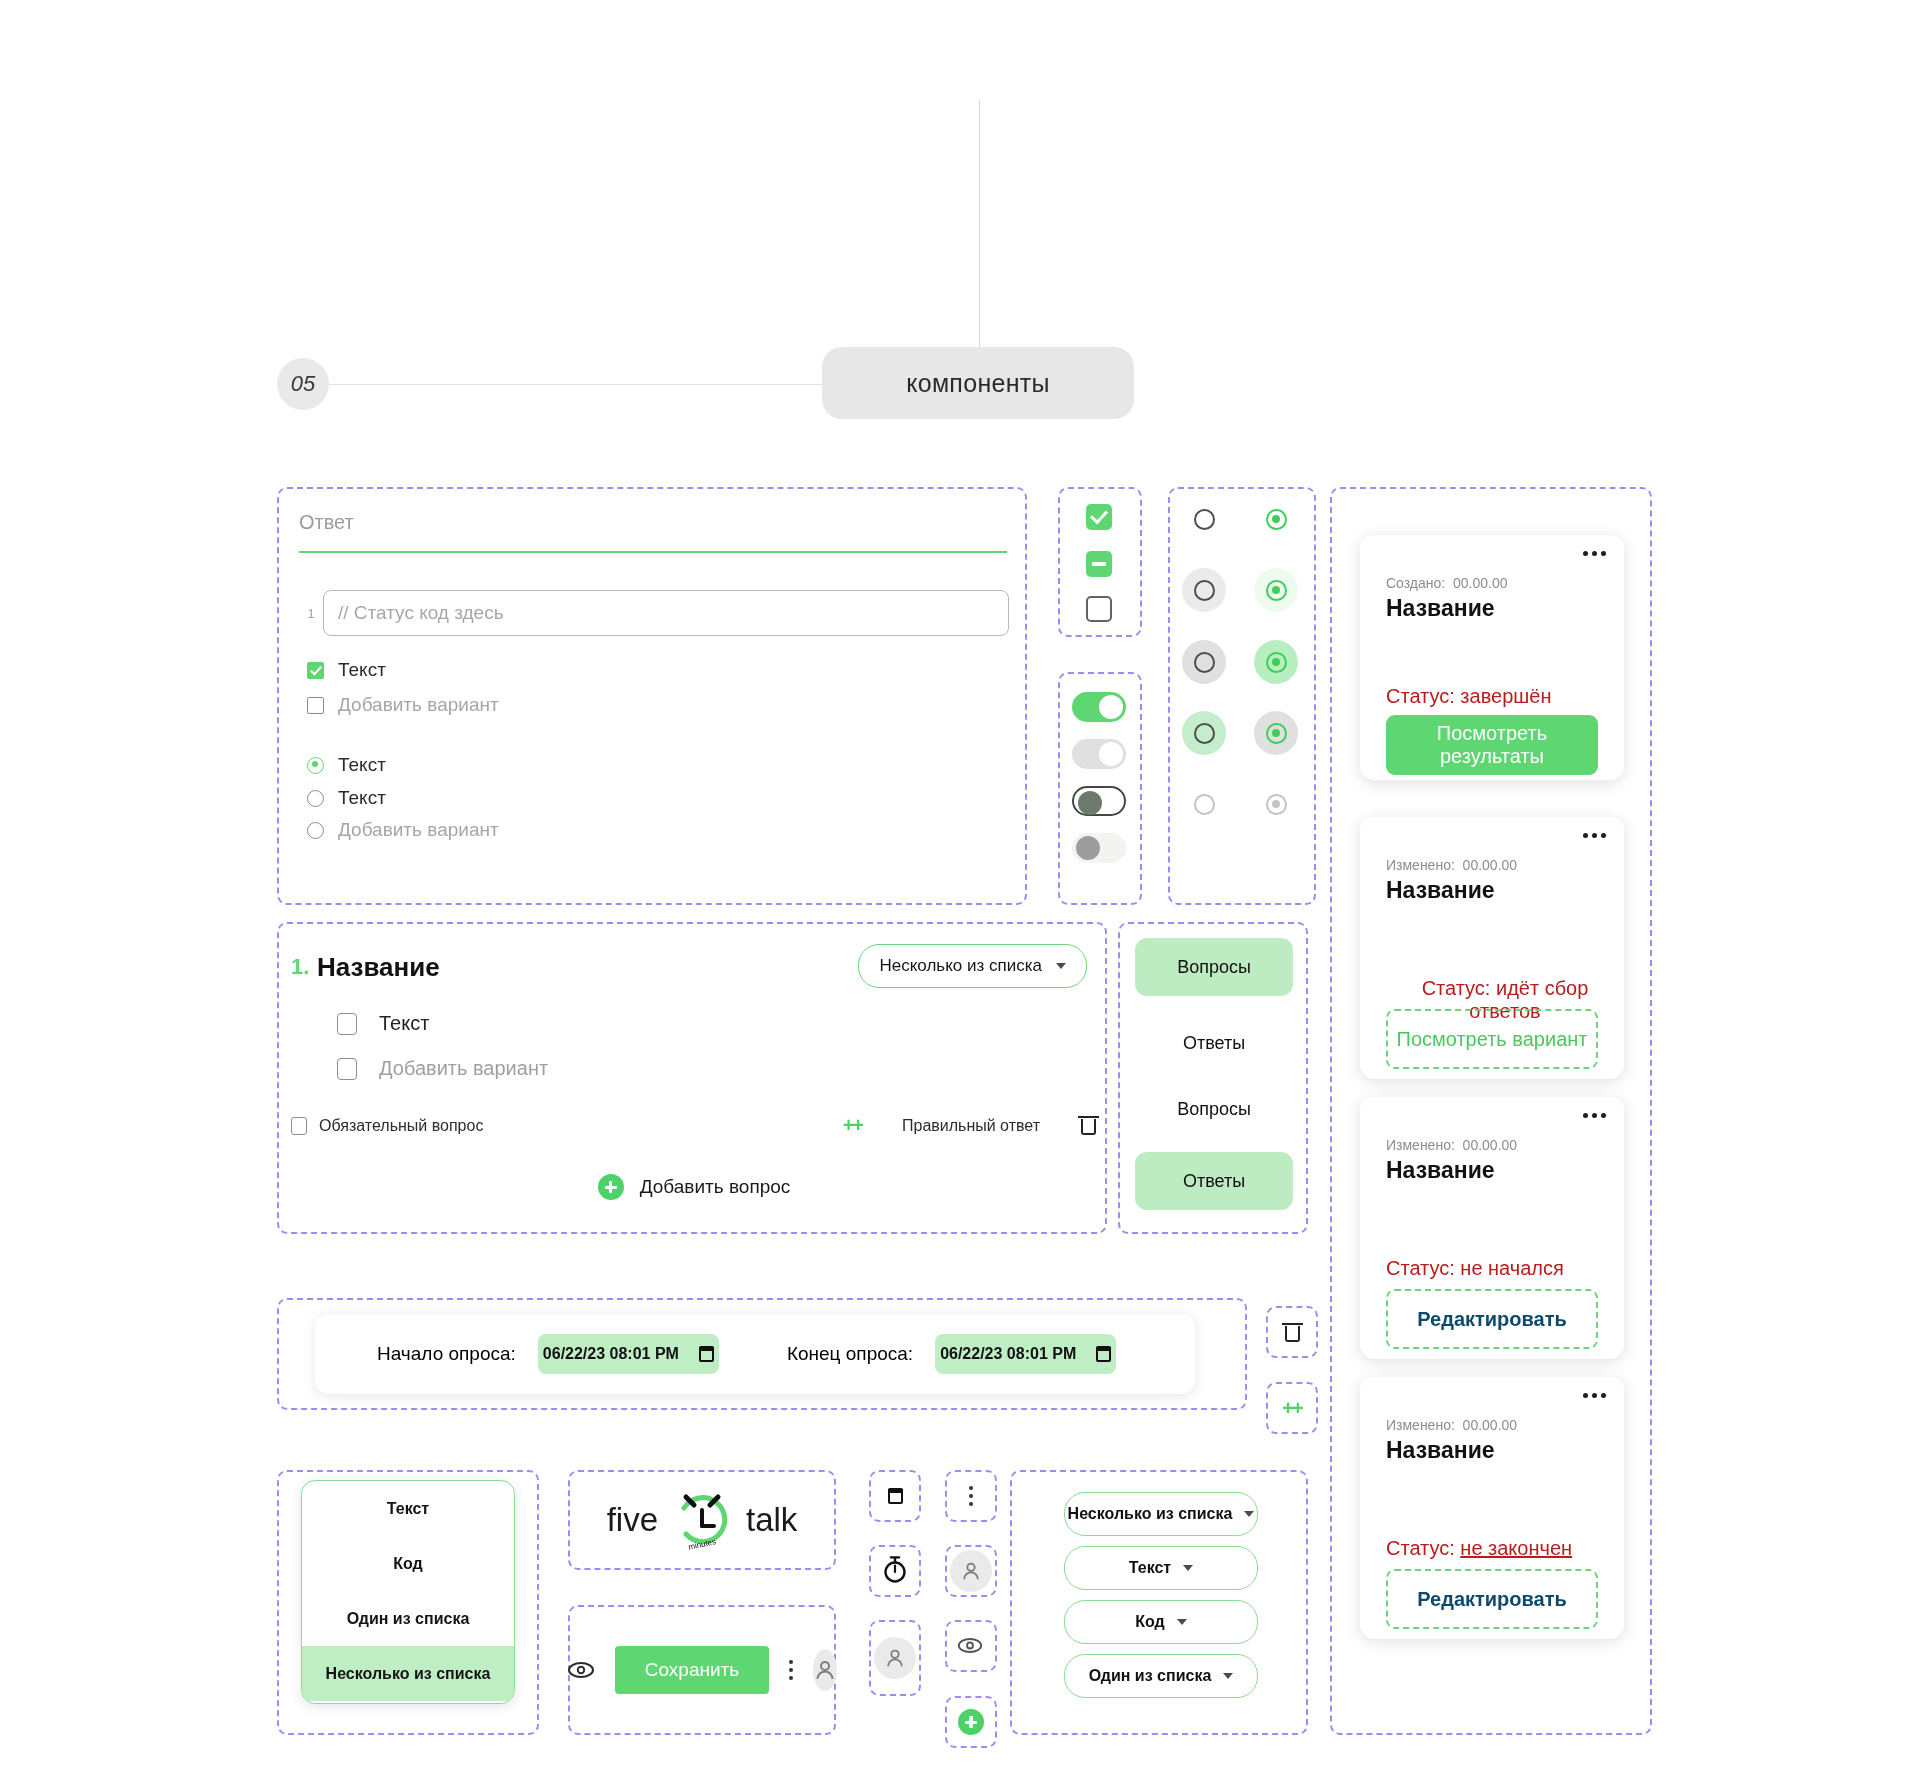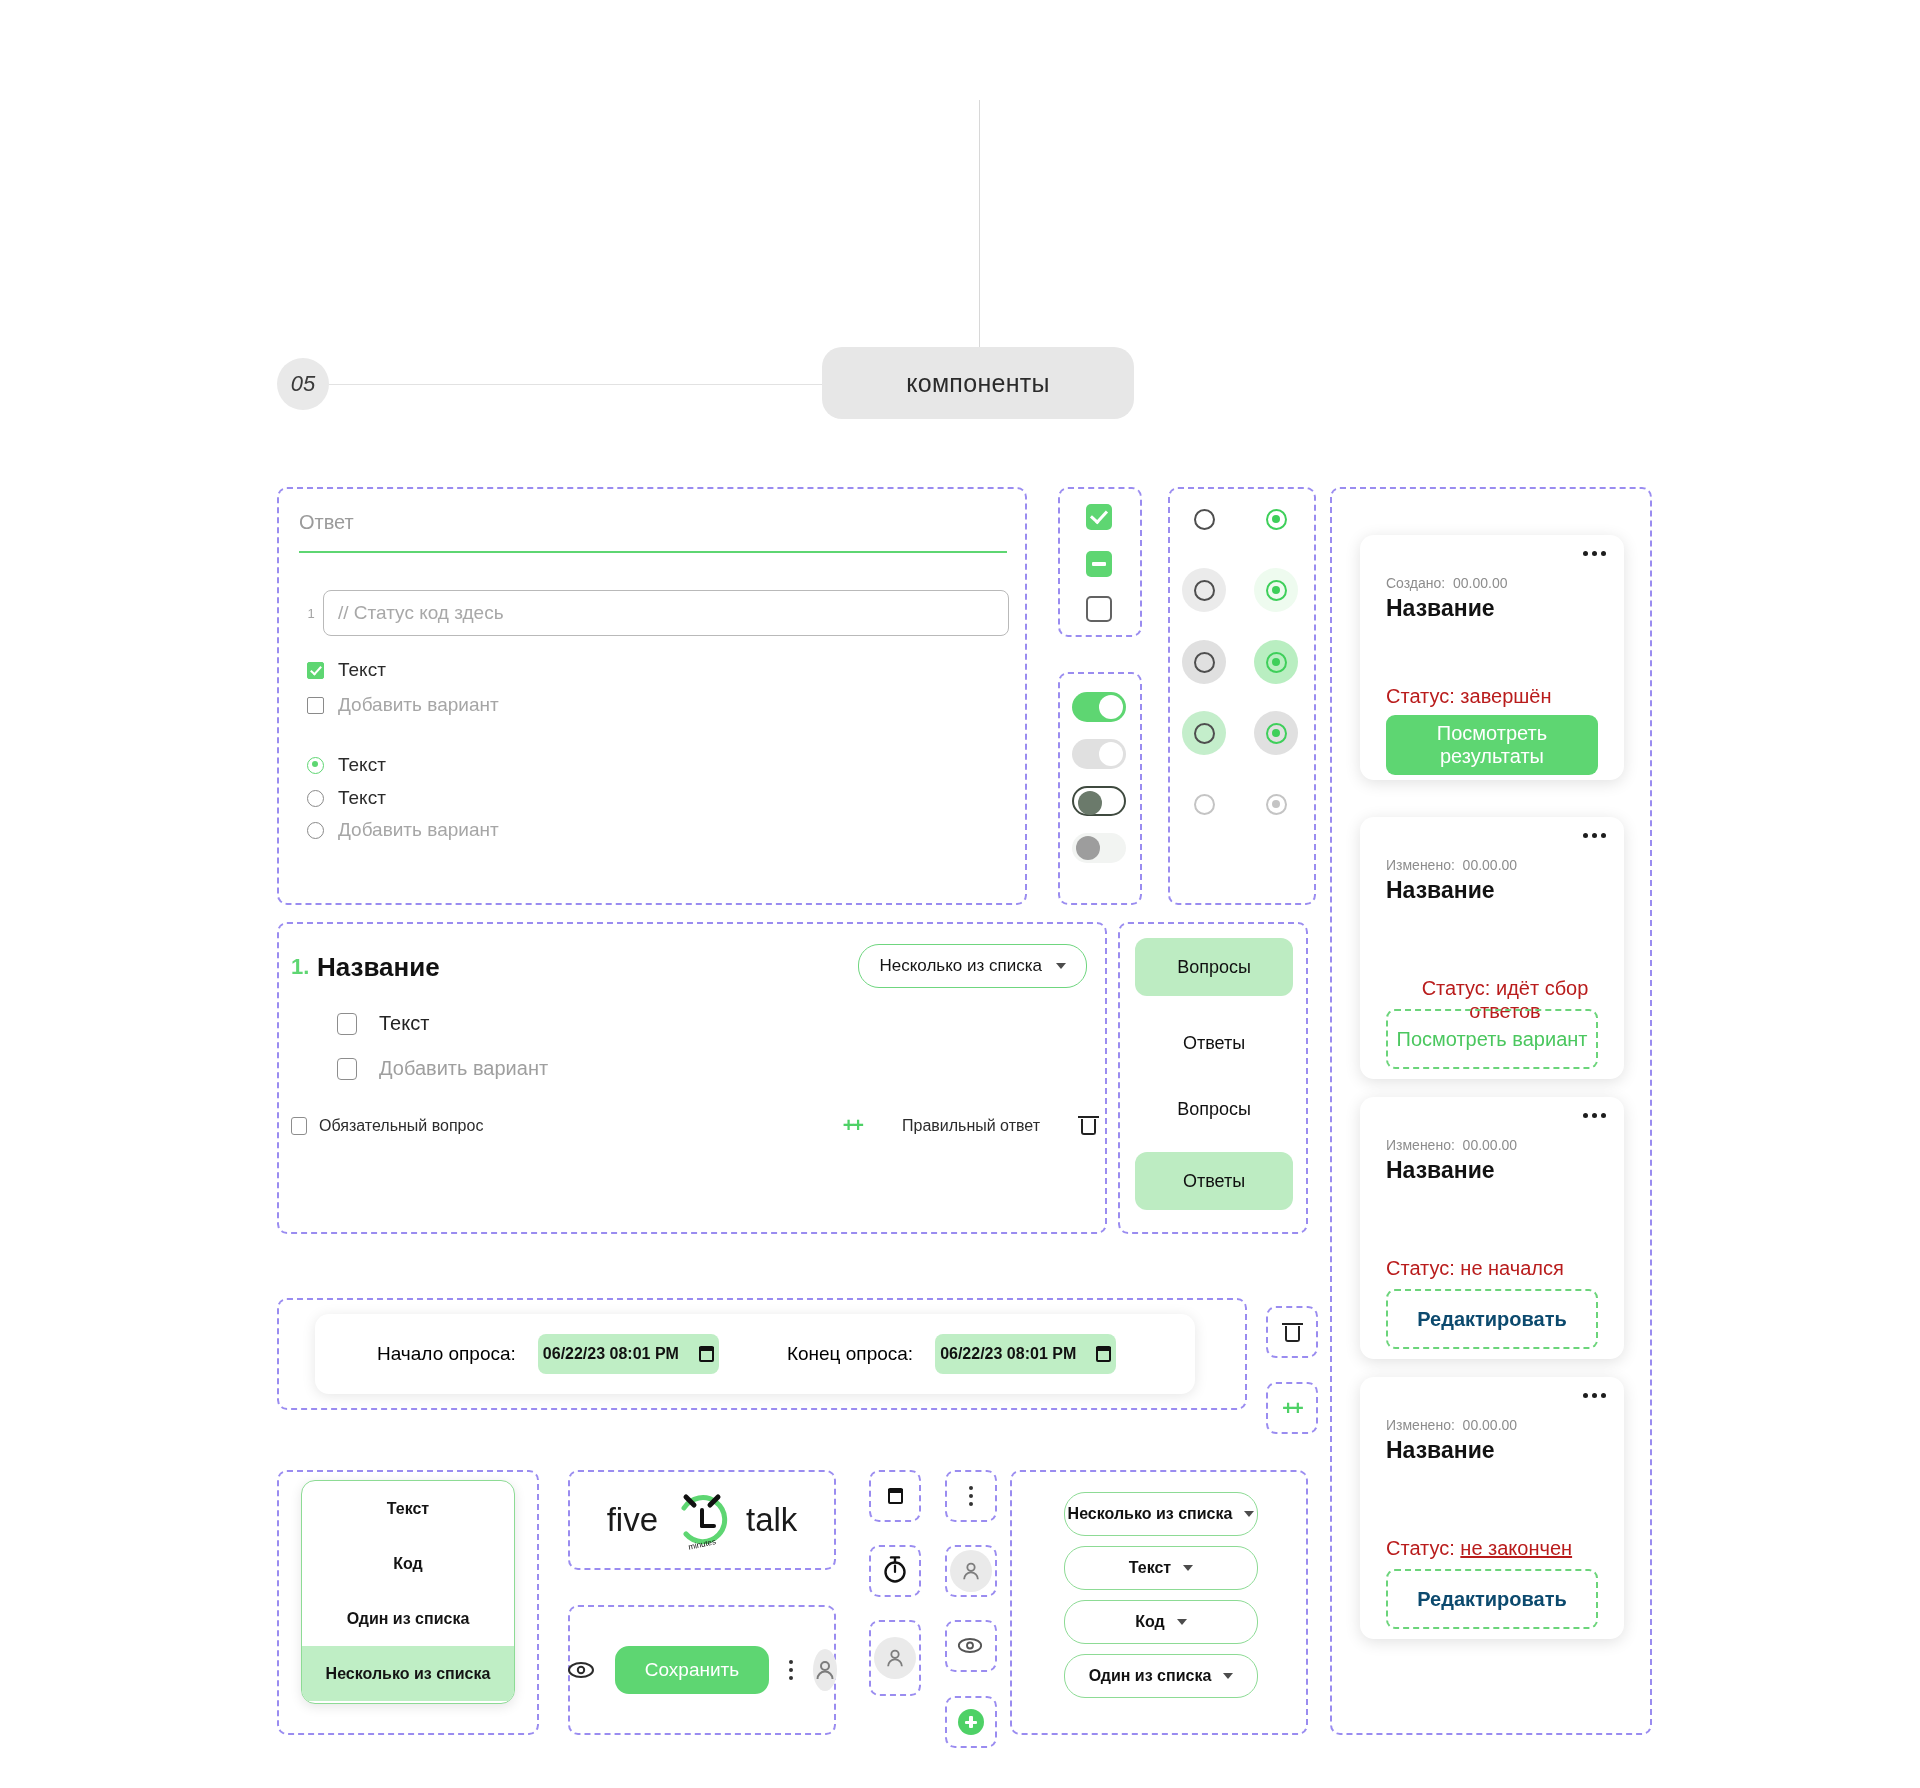--- a/index.html
+++ b/index.html
@@ -127,21 +127,21 @@
   
   #panelLogo{left:568px;top:1470px;width:268px;height:100px;}
   .logo{width:100%;height:100%;display:flex;align-items:center;justify-content:center;gap:8px;}
   .logo .w{font-size:33px;color:#1a1a1a;}
   .clock{width:72px;height:72px;position:relative;}
 
   
   #panelSave{left:568px;top:1605px;width:268px;height:130px;}
   .saverow{width:100%;height:100%;display:flex;align-items:center;justify-content:center;gap:20px;}
   .eye{width:28px;height:18px;position:relative;}
-  .btn-save{height:48px;padding:0 30px;border-radius:14px;background:#5ed672;color:#fff;font-size:19px;display:flex;align-items:center;justify-content:center;}
+  .btn-save{height:48px;padding:0 30px;border-radius:4px;background:#5ed672;color:#fff;font-size:19px;display:flex;align-items:center;justify-content:center;}
   .kebab{display:flex;flex-direction:column;gap:4px;align-items:center;}
   .kebab i{width:4px;height:4px;border-radius:50%;background:#333;display:block;}
   .avatar{width:42px;height:42px;border-radius:50%;background:#eaeaea;display:flex;align-items:center;justify-content:center;}
 
   
   .icell{position:absolute;width:52px;height:52px;}
   .icell .ctr{width:100%;height:100%;}
 
   
   #panelPills{left:1010px;top:1470px;width:298px;height:265px;}
@@ -300,20 +300,24 @@
       <span class="rb"></span>
       <span>Обязательный вопрос</span>
     </div>
     <div class="right">
       <span class="pp">++</span>
       <span class="correct">Правильный ответ</span>
       <span class="trash"></span>
     </div>
   </div>
 
+  <div class="addq">
+    <span class="plus-circle"></span>
+    <span class="t">Добавить вопрос</span>
+  </div>
 </div>
 
 <div class="dash" id="panelTabs">
   <div class="tabbtn active" style="top:14px;">Вопросы</div>
   <div class="tabbtn" style="top:90px;">Ответы</div>
   <div class="tabbtn" style="top:156px;">Вопросы</div>
   <div class="tabbtn active" style="top:228px;">Ответы</div>
 </div>
 
 <div class="dash" id="panelDate">

